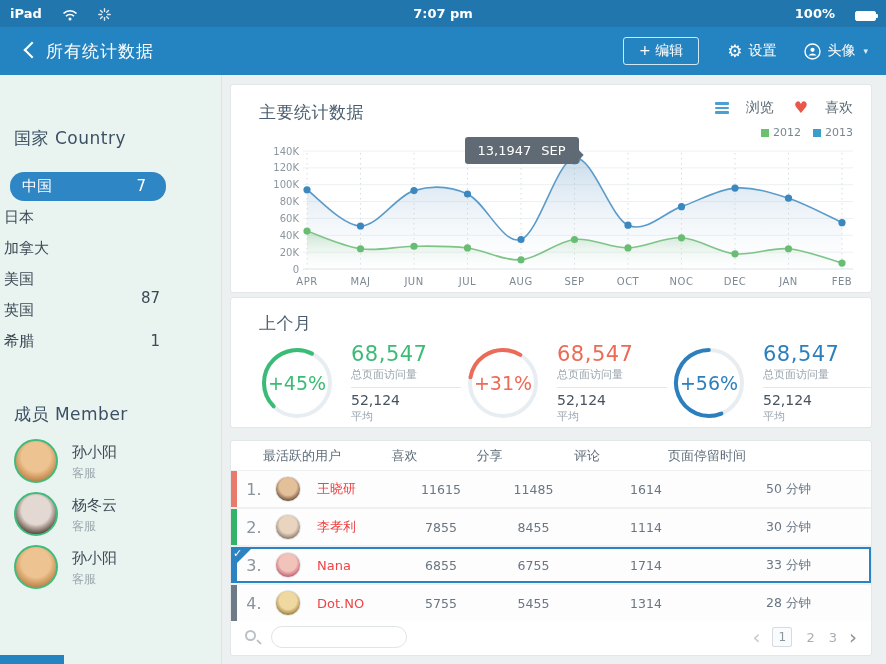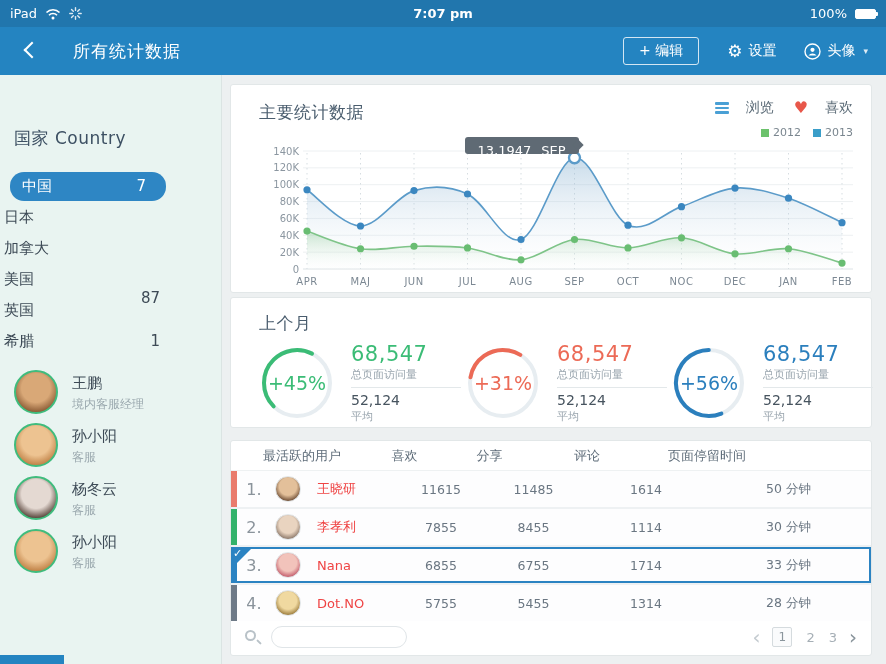--- a/index.html
+++ b/index.html
@@ -2,33 +2,33 @@
 <html><head>
 <meta charset="utf-8">
 <style>
   * { margin:0; padding:0; box-sizing:border-box; }
   html,body { width:886px; height:664px; overflow:hidden; }
   body { font-family:"DejaVu Sans","Liberation Sans",sans-serif; background:#edf0f1; position:relative; }
 
   
   .status-bar { position:absolute; top:0; left:0; width:886px; height:27px; background:#2176ad;
     display:flex; align-items:center; padding:0 10px; color:#fff; font-size:13px; z-index:30; }
-  .sb-left, .sb-right { display:flex; align-items:center; gap:8px; width:200px; }
+  .sb-left, .sb-right { display:flex; align-items:flex-end; gap:20px; width:200px;font-weight:bold; }
   .sb-right { justify-content:flex-end; }
   .sb-center { flex:1; text-align:center; font-weight:bold; }
   .battery { width:21px; height:10px; border:1px solid #fff; border-radius:2px; background:#fff; position:relative; }
   .battery:after { content:""; position:absolute; right:-3px; top:2px; width:2px; height:4px; background:#fff; border-radius:0 1px 1px 0; }
 
   
   .header { position:absolute; top:27px; left:0; width:886px; height:48px; background:#2484c1;
     display:flex; align-items:center; padding:0 18px; color:#fff; z-index:29; }
   .back-btn { width:26px; height:26px; position:relative; cursor:pointer; }
   .back-btn span { position:absolute; left:8px; top:6px; width:12px; height:12px;
     border-left:2px solid #fff; border-bottom:2px solid #fff; transform:rotate(45deg); }
-  .page-title { font-size:17px; margin-left:29px; letter-spacing:1px; }
+  .page-title { font-size:17px; margin-left:2px; letter-spacing:1px; }
   .header-right { margin-left:auto; display:flex; align-items:center; gap:28px; font-size:14px; }
   .edit-btn { border:1px solid rgba(255,255,255,.8); border-radius:3px; padding:4px 15px; cursor:pointer; }
   .hdr-item { display:flex; align-items:center; gap:6px; cursor:pointer; }
   .gear { font-size:17px; line-height:1; }
   .caret { font-size:9px; opacity:.85; margin-left:2px; }
 
   
   .sidebar { position:absolute; top:75px; left:0; width:222px; height:589px; background:#e9f4f1;
     border-right:1px solid #dbe4e3; overflow:hidden; }
   .side-heading { font-size:17px; color:#3d5063; letter-spacing:.5px; }
@@ -63,21 +63,21 @@
     font-size:14px; color:#5a6a76; }
   .legend-toggle { display:flex; align-items:center; gap:17px; cursor:pointer; }
   .burger { display:inline-flex; flex-direction:column; gap:2px; }
   .burger i { width:14px; height:2.5px; background:#4aa0d5; border-radius:1px; }
   .heart { color:#e8574a; font-size:16px; line-height:1; }
   .legend-row2 { position:absolute; right:18px; top:41px; display:flex; gap:12px; align-items:center;
     font-size:11px; color:#7a868f; }
   .sq { width:8px; height:8px; display:inline-block; margin-right:4px; }
   .legend-year { display:flex; align-items:center; }
   .chart-wrap { position:absolute; left:16px; top:58px; width:612px; height:148px; }
-  .tooltip { position:absolute; height:17px; line-height:27px; padding:0 13px; background:#5f6a74;
+  .tooltip { position:absolute; height:27px; line-height:27px; padding:0 13px; background:#5f6a74;
     border-radius:3px; color:#fff; font-size:13px; white-space:nowrap; z-index:5; }
   .tooltip:after { content:""; position:absolute; right:-3px; bottom:5px; width:8px; height:8px;
     background:#5f6a74; transform:rotate(45deg); }
   .tooltip .t-month { margin-left:10px; }
 
   
   .stats-heading { position:absolute; left:28px; top:14px; }
   .stats-row { position:absolute; left:28px; top:44px; display:flex; }
   .stat { width:206px; display:flex; align-items:center; }
   .donut { position:relative; width:76px; height:76px; flex:0 0 76px; }
@@ -179,28 +179,22 @@
 <div class="sidebar">
   <div class="side-heading country-heading">国家 Country</div>
   <div class="country-list" id="country-list">
       <div class="country-item selected"><span>中国</span><span class="cnt">7</span></div>
       <div class="country-item"><span>日本</span><span class="cnt"></span></div>
       <div class="country-item"><span>加拿大</span><span class="cnt"></span></div>
       <div class="country-item"><span>美国</span><span class="cnt"></span></div>
       <div class="country-item"><span>英国</span><span class="cnt raised">87</span></div>
       <div class="country-item"><span>希腊</span><span class="cnt">1</span></div>
     </div>
+  <div class="side-heading member-heading">成员 Member</div>
   <div class="member-list" id="member-list">
-      <div class="member-item">
-        <span class="m-avatar" style="background: radial-gradient(circle at 50% 40%, rgb(217, 168, 119) 0px, rgb(217, 168, 119) 46%, rgb(138, 90, 52) 78%);"></span>
-        <div class="m-text">
-          <div class="m-name">王鹏</div>
-          <div class="m-role">境内客服经理</div>
-        </div>
-      </div>
       <div class="member-item">
         <span class="m-avatar" style="background: radial-gradient(circle at 50% 40%, rgb(237, 195, 145) 0px, rgb(237, 195, 145) 46%, rgb(192, 129, 70) 78%);"></span>
         <div class="m-text">
           <div class="m-name">孙小阳</div>
           <div class="m-role">客服</div>
         </div>
       </div>
       <div class="member-item">
         <span class="m-avatar" style="background: radial-gradient(circle at 50% 40%, rgb(228, 217, 210) 0px, rgb(228, 217, 210) 46%, rgb(87, 67, 58) 78%);"></span>
         <div class="m-text">

